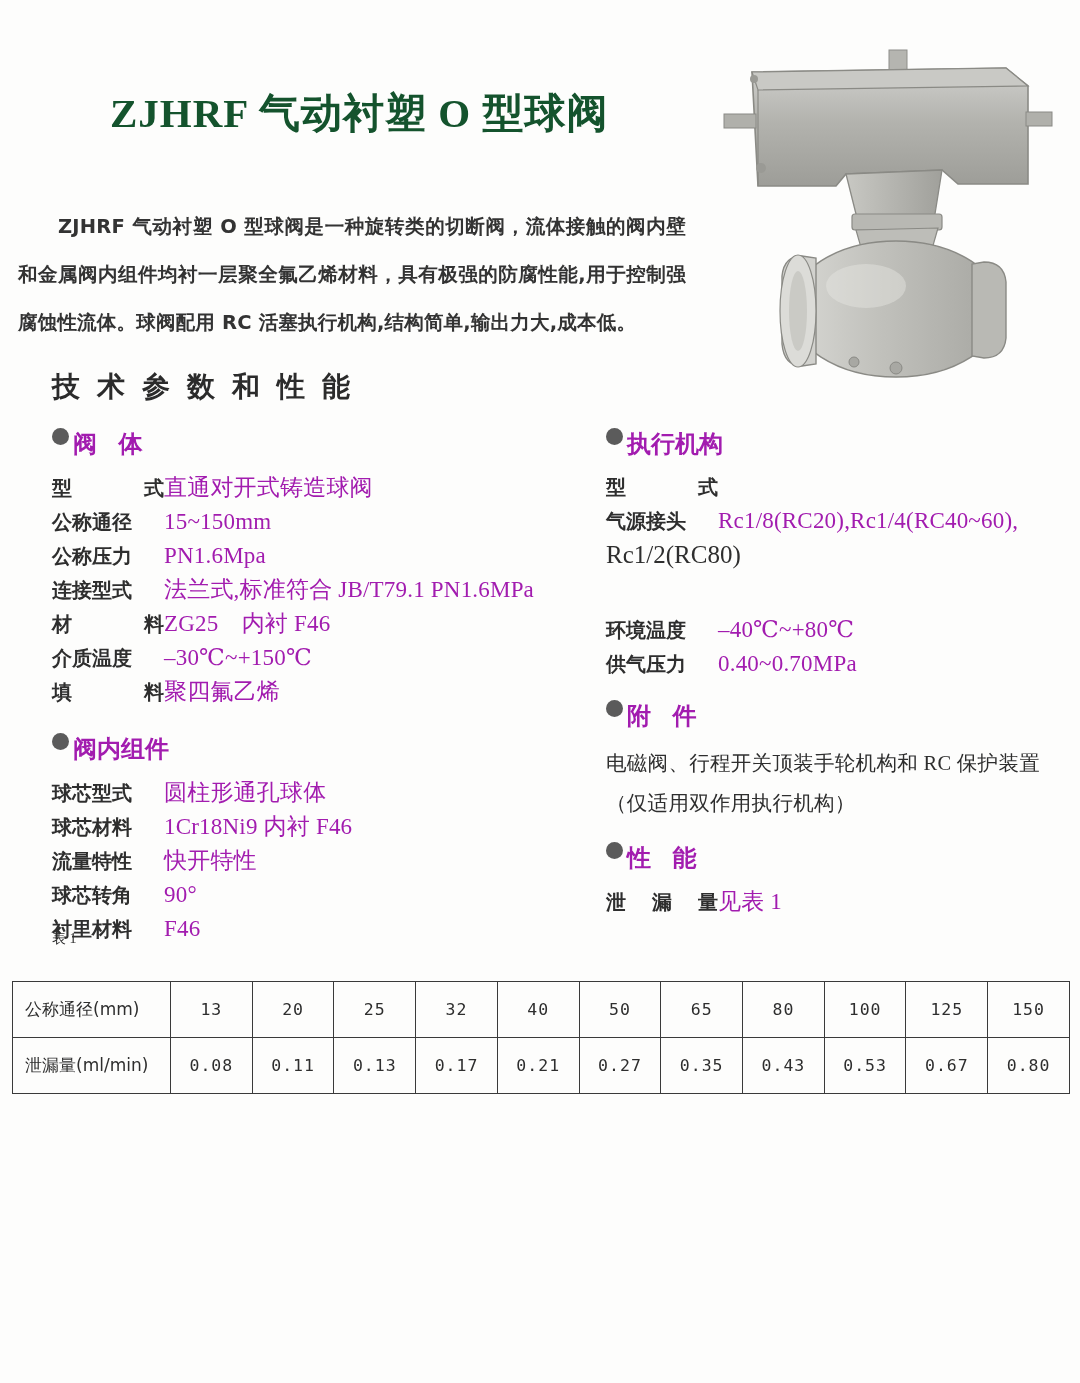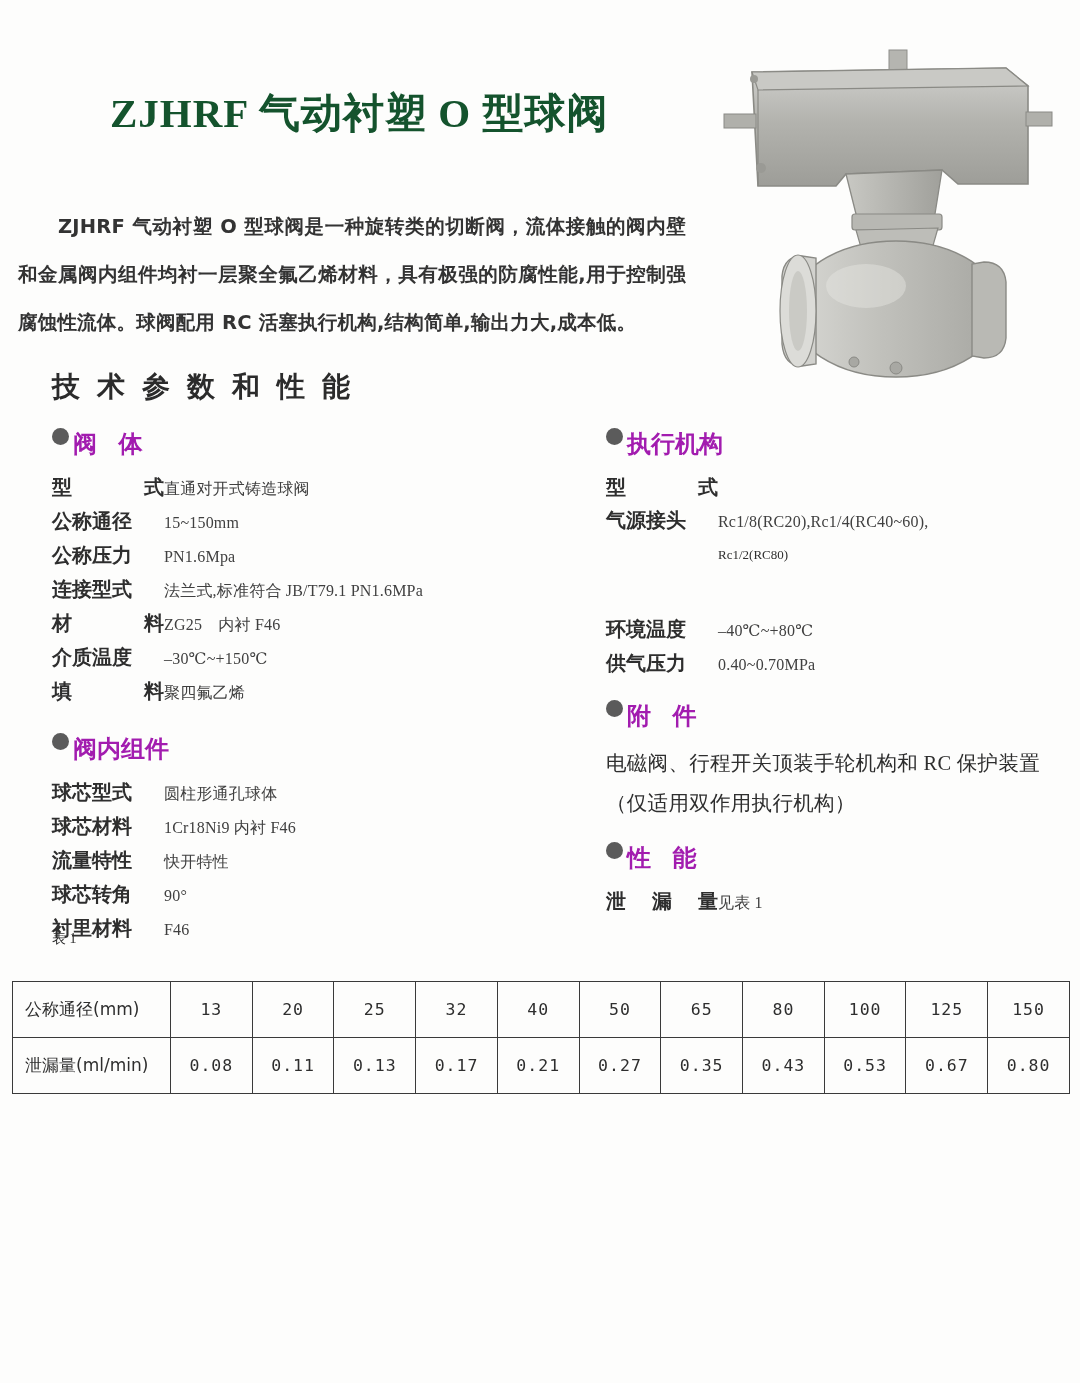--- a/index.html
+++ b/index.html
@@ -113,28 +113,27 @@
     font-size: 20px;
     color: #2e2e2e;
     width: 112px;
     flex: 0 0 112px;
     display: flex;
     justify-content: space-between;
   }
   .spec .k.solid { display: block; }
   .spec .v {
     font-family: "Liberation Serif", "DejaVu Serif", serif;
-    font-size: 16px;
-    color: #404040;
+    font-size: 23px;
+    color: #a21caf;
     letter-spacing: 0.2px;
   }
   .cont {
-    margin-left: 112px;
-    font-family: "Liberation Serif", "DejaVu Serif", serif;
-    font-size: 13px;
+    font-family: "Liberation Serif", "DejaVu Serif", serif;
+    font-size: 25px;
     line-height: 33px;
     color: #2e2e2e;
     white-space: nowrap;
   }
   .gap-b { height: 24px; }
   .gap-c { height: 19px; }
   .gap-d { height: 42px; }
 
   .note {
     font-family: "Liberation Serif", "DejaVu Serif", serif;

